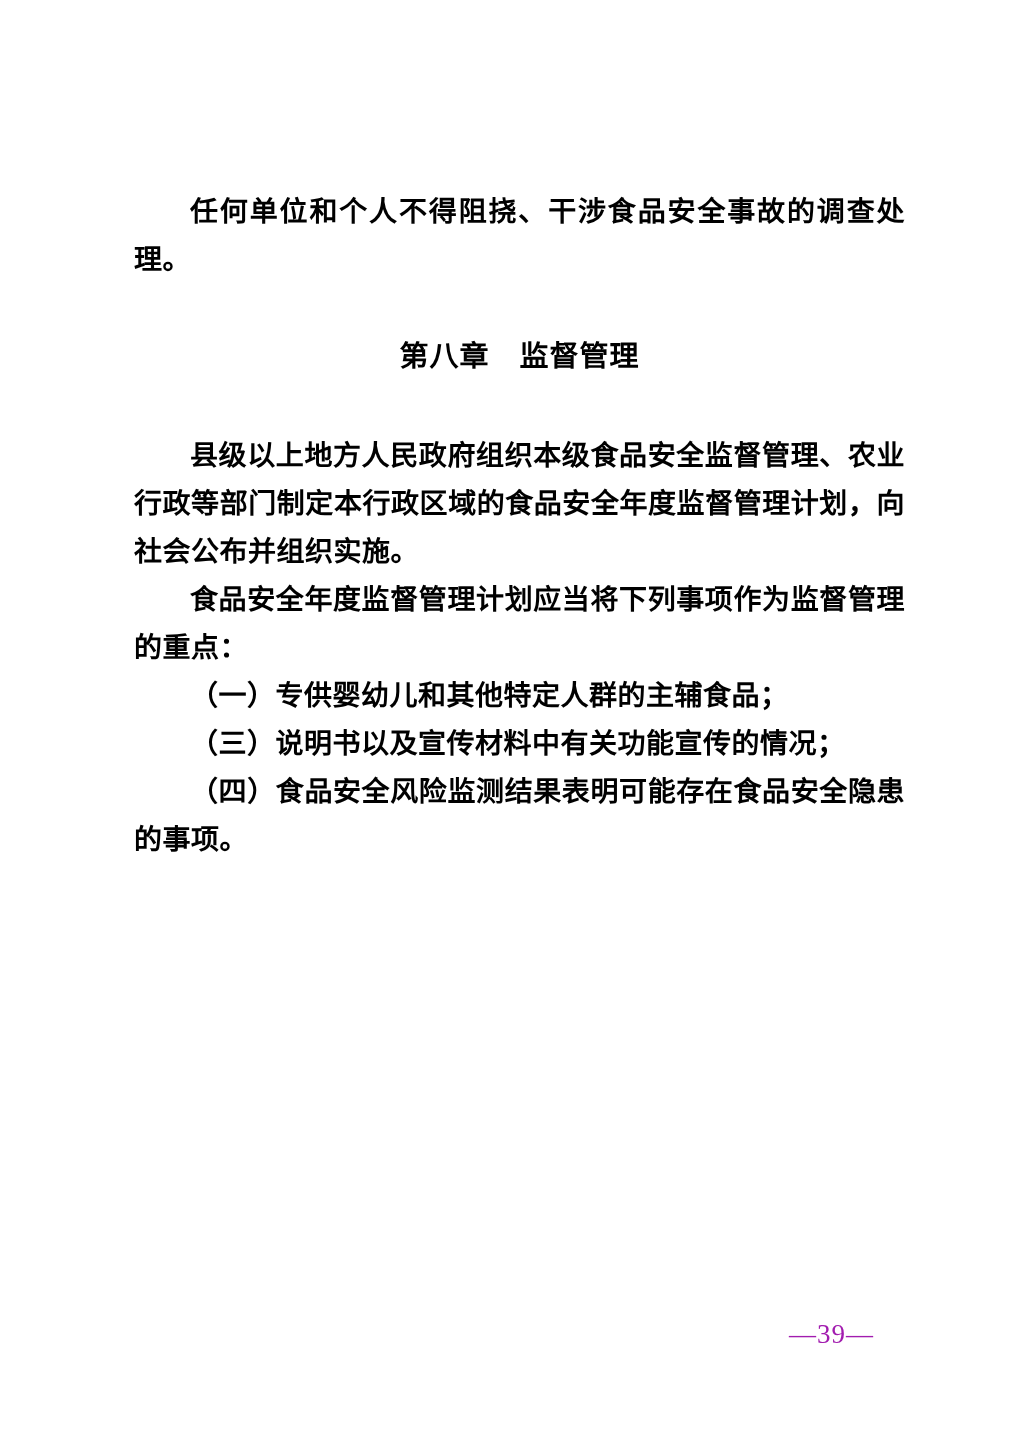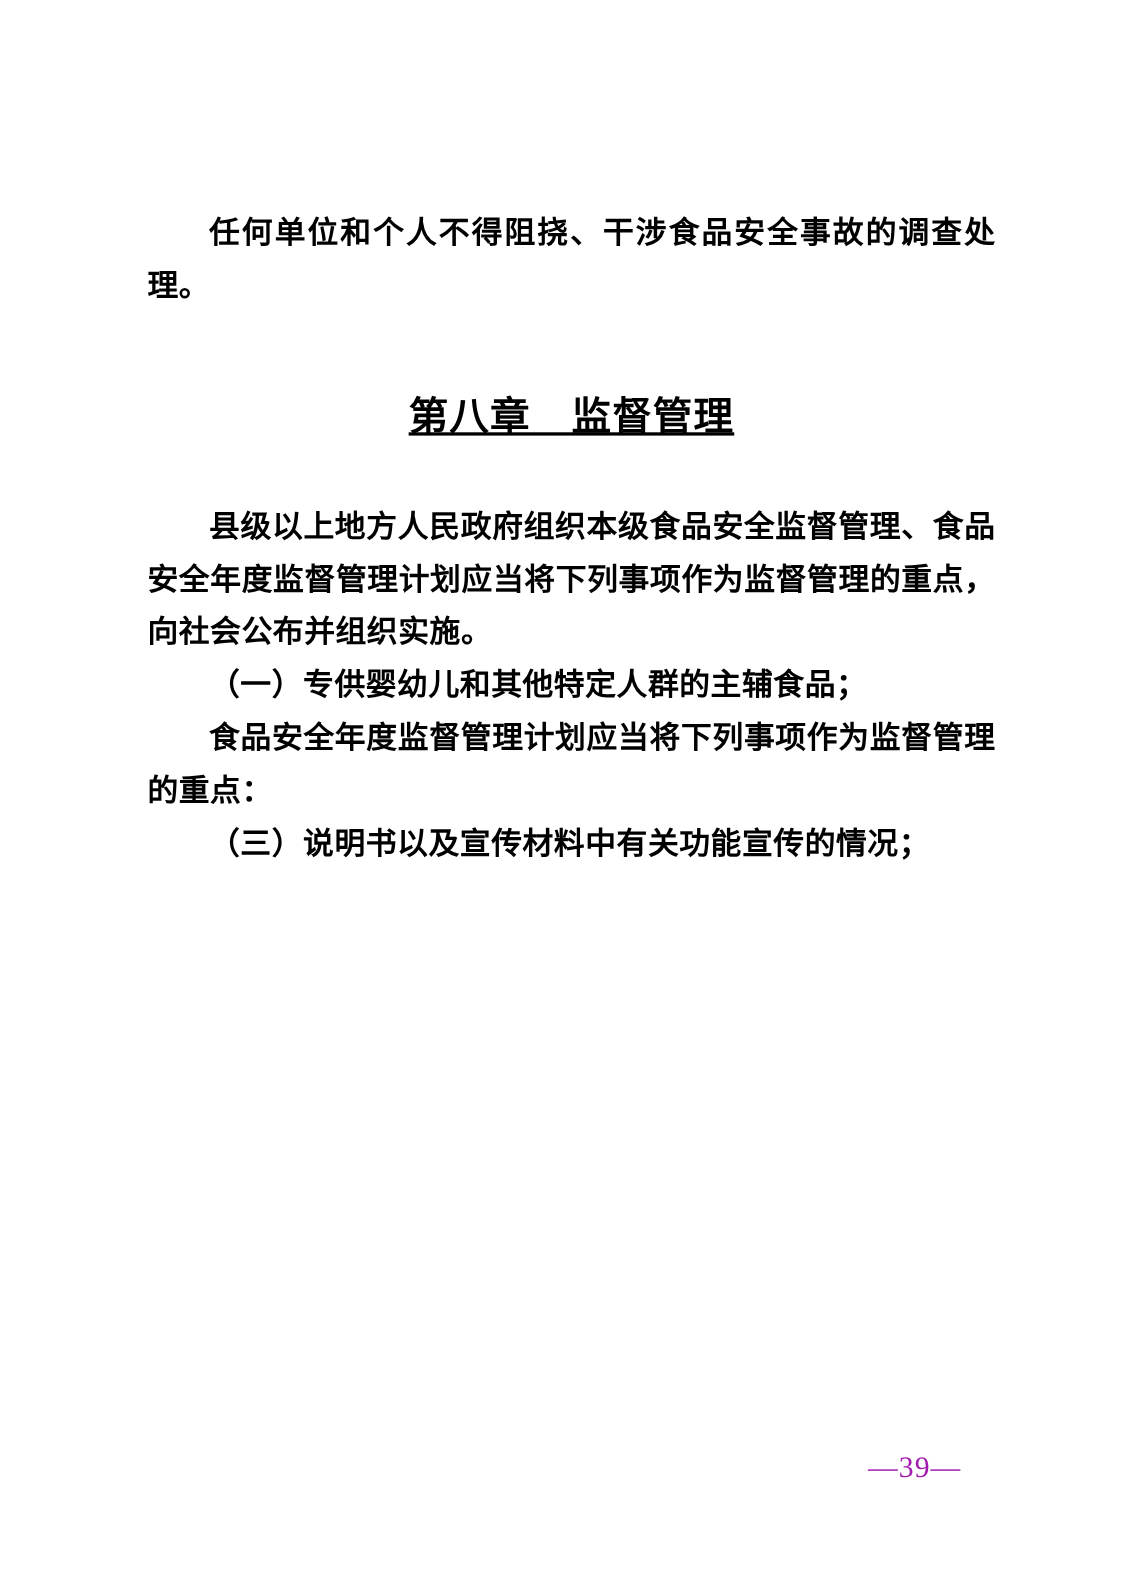--- a/index.html
+++ b/index.html
@@ -26,27 +26,26 @@
     margin: 0;
     font-size: 28px;
     line-height: 48px;
     font-weight: 600;
     text-align: justify;
     text-justify: inter-character;
     text-indent: 2em;
     letter-spacing: 0.5px;
   }
   .chapter-heading {
-    margin: 71px 0 52px 0;
-    font-size: 36px;
+    margin: 48px 0 52px 0;
+    font-size: 29px;
     line-height: 48px;
     font-weight: 600;
     text-align: center;
     letter-spacing: 1px;
-    text-decoration: underline;
   }
   .page-number {
     position: absolute;
     top: 1318px;
     right: 150px;
     font-family: "Liberation Serif", "DejaVu Serif", serif;
     font-size: 27px;
     line-height: 32px;
     color: #a21caf;
     letter-spacing: 1px;
@@ -55,26 +54,27 @@
 </head>
 <body>
 
 <div class="page">
   <div class="content">
     <p class="body-par">任何单位和个人不得阻挠、干涉食品安全事故的调查处理。</p>
 
     <h2 class="chapter-heading">第八章　监督管理</h2>
 
 
-    <p class="body-par">县级以上地方人民政府组织本级食品安全监督管理、食品安全年度监督管理计划应当将下列事项作为监督管理的重点，向社会公布并组织实施。</p>
+    <p class="body-par">县级以上地方人民政府组织本级食品安全监督管理、农业行政等部门制定本行政区域的食品安全年度监督管理计划，向社会公布并组织实施。</p>
+
+    <p class="body-par">食品安全年度监督管理计划应当将下列事项作为监督管理的重点：</p>
 
     <p class="body-par">（一）专供婴幼儿和其他特定人群的主辅食品；</p>
-
-    <p class="body-par">食品安全年度监督管理计划应当将下列事项作为监督管理的重点：</p>
 
 
     <p class="body-par">（三）说明书以及宣传材料中有关功能宣传的情况；</p>
 
+    <p class="body-par">（四）食品安全风险监测结果表明可能存在食品安全隐患的事项。</p>
 
   </div>
 
   <div class="page-number">—39—</div>
 </div>
 
 </body></html>

